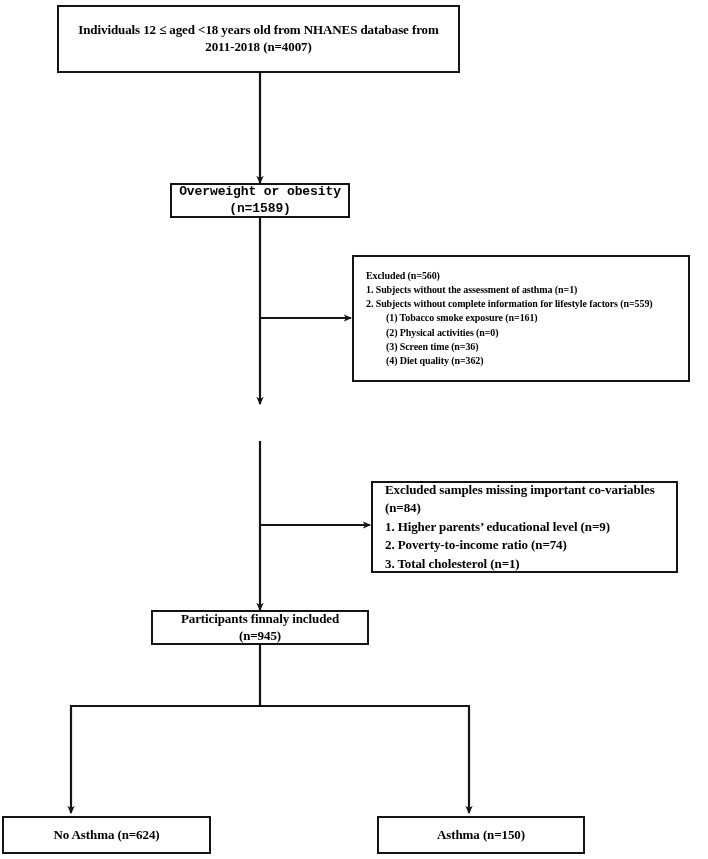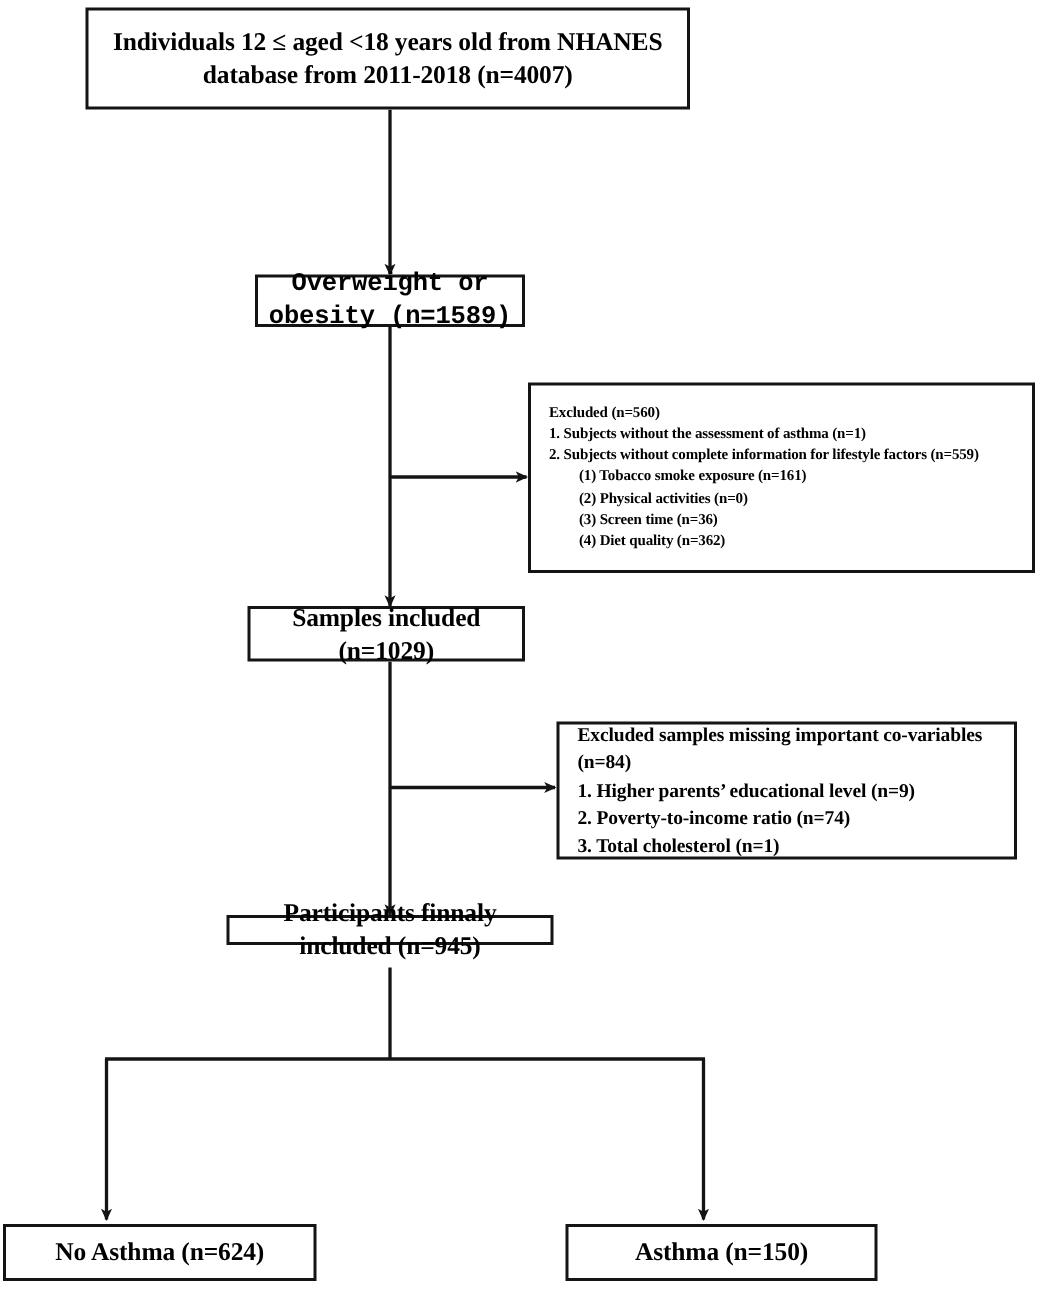--- a/index.html
+++ b/index.html
@@ -21,21 +21,21 @@
   }
   .node {
     position: absolute;
     box-sizing: border-box;
     border: 2px solid #141414;
     background: #ffffff;
     display: flex;
     align-items: center;
     justify-content: center;
     text-align: center;
-    font-size: 17px;
+    font-size: 13px;
     line-height: 1.28;
     font-weight: 600;
     letter-spacing: -0.1px;
     padding: 2px 6px;
   }
   .node .node-text { display: block; width: 100%; }
   .node.left-align {
     justify-content: flex-start;
     text-align: left;
     padding-left: 12px;
@@ -96,34 +96,31 @@
       <span class="excl-title">Excluded (n=560)</span>
       <span class="excl-item">1. Subjects without the assessment of asthma (n=1)</span>
       <span class="excl-item">2. Subjects without complete information for lifestyle factors (n=559)</span>
       <span class="excl-sub">(1) Tobacco smoke exposure (n=161)</span>
       <span class="excl-sub">(2) Physical activities (n=0)</span>
       <span class="excl-sub">(3) Screen time (n=36)</span>
       <span class="excl-sub">(4) Diet quality (n=362)</span>
     </span>
   </div>
 
-  <div class="node" style="left:165px; top:404px; width:185px; height:37px;">
-    <span class="node-text">Samples included (n=1029)</span>
-  </div>
 
   <div class="node left-align" style="left:371px; top:481px; width:307px; height:92px; font-size:13px; line-height:1.42;">
     <span class="node-text">
       <span class="excl-title">Excluded samples missing important co-variables (n=84)</span>
       <span class="excl-item">1. Higher parents’ educational level (n=9)</span>
       <span class="excl-item">2. Poverty-to-income ratio (n=74)</span>
       <span class="excl-item">3. Total cholesterol (n=1)</span>
     </span>
   </div>
 
-  <div class="node" style="left:151px; top:610px; width:218px; height:20px;justify-content:flex-end;">
+  <div class="node" style="left:151px; top:610px; width:218px; height:35px;justify-content:flex-end;">
     <span class="node-text">Participants finnaly included (n=945)</span>
   </div>
 
   <div class="node" style="left:2px; top:816px; width:209px; height:38px;">
     <span class="node-text">No Asthma (n=624)</span>
   </div>
 
   <div class="node" style="left:377px; top:816px; width:208px; height:38px;">
     <span class="node-text">Asthma (n=150)</span>
   </div>

